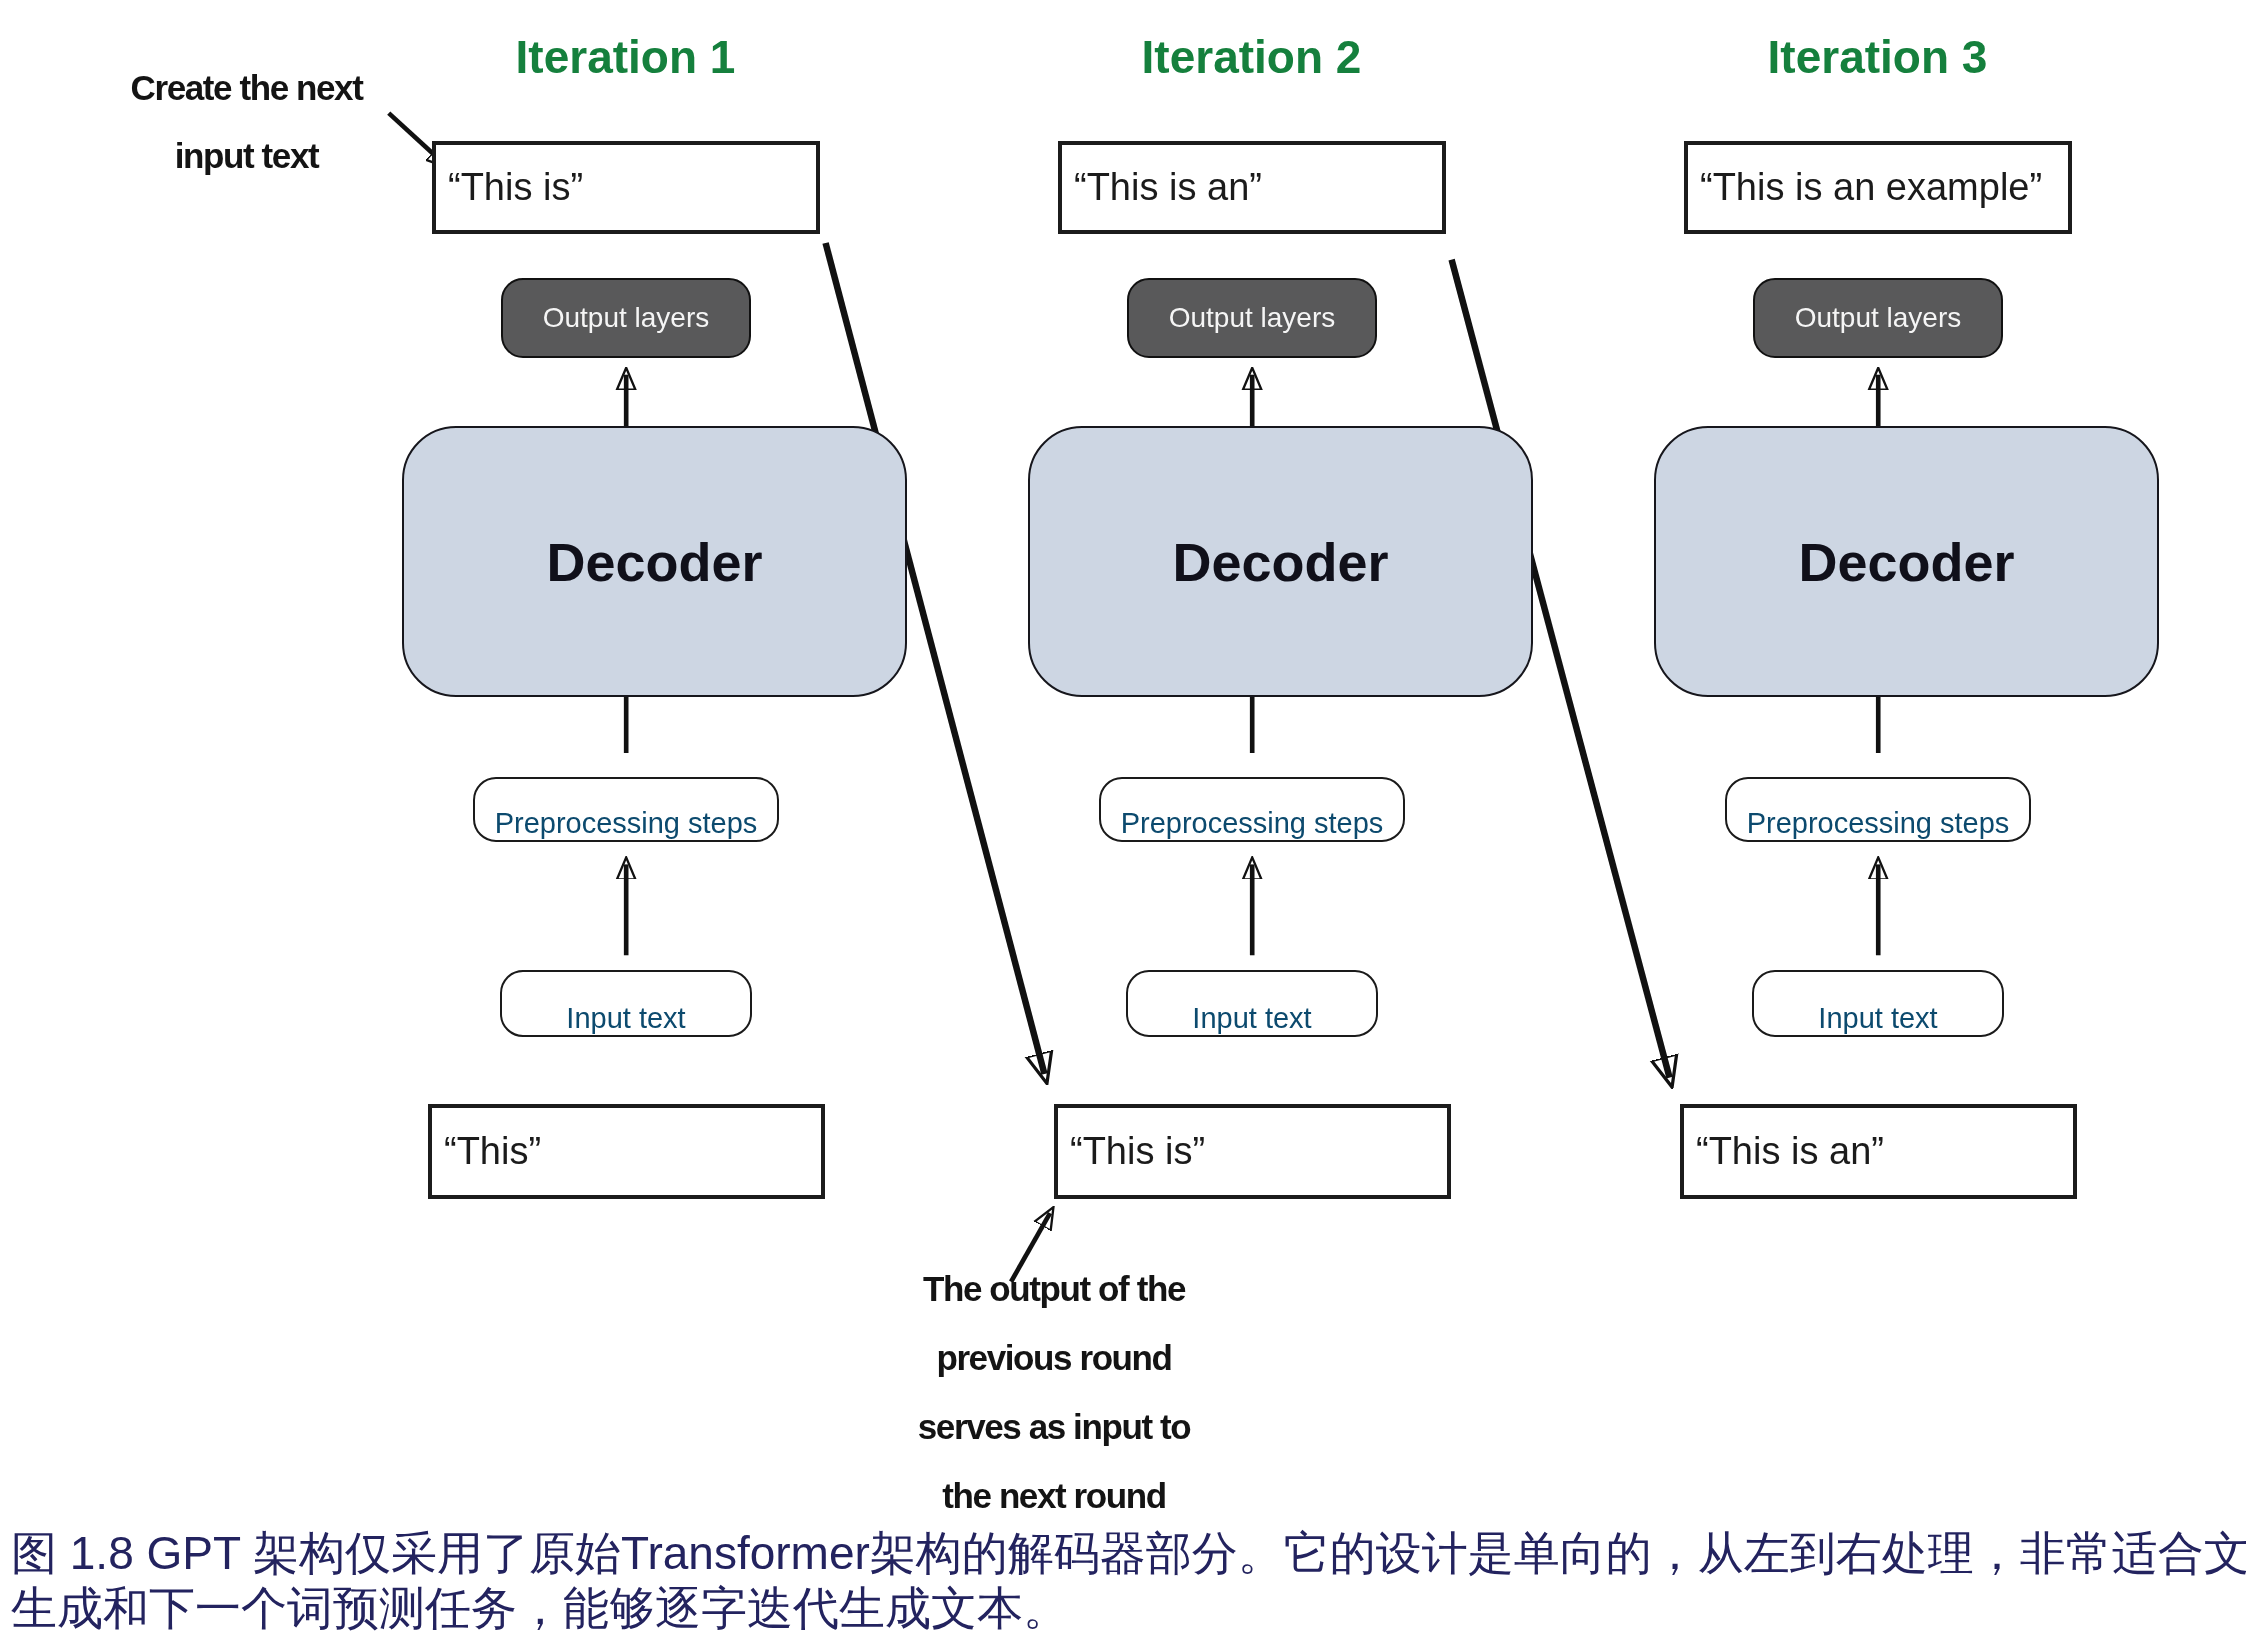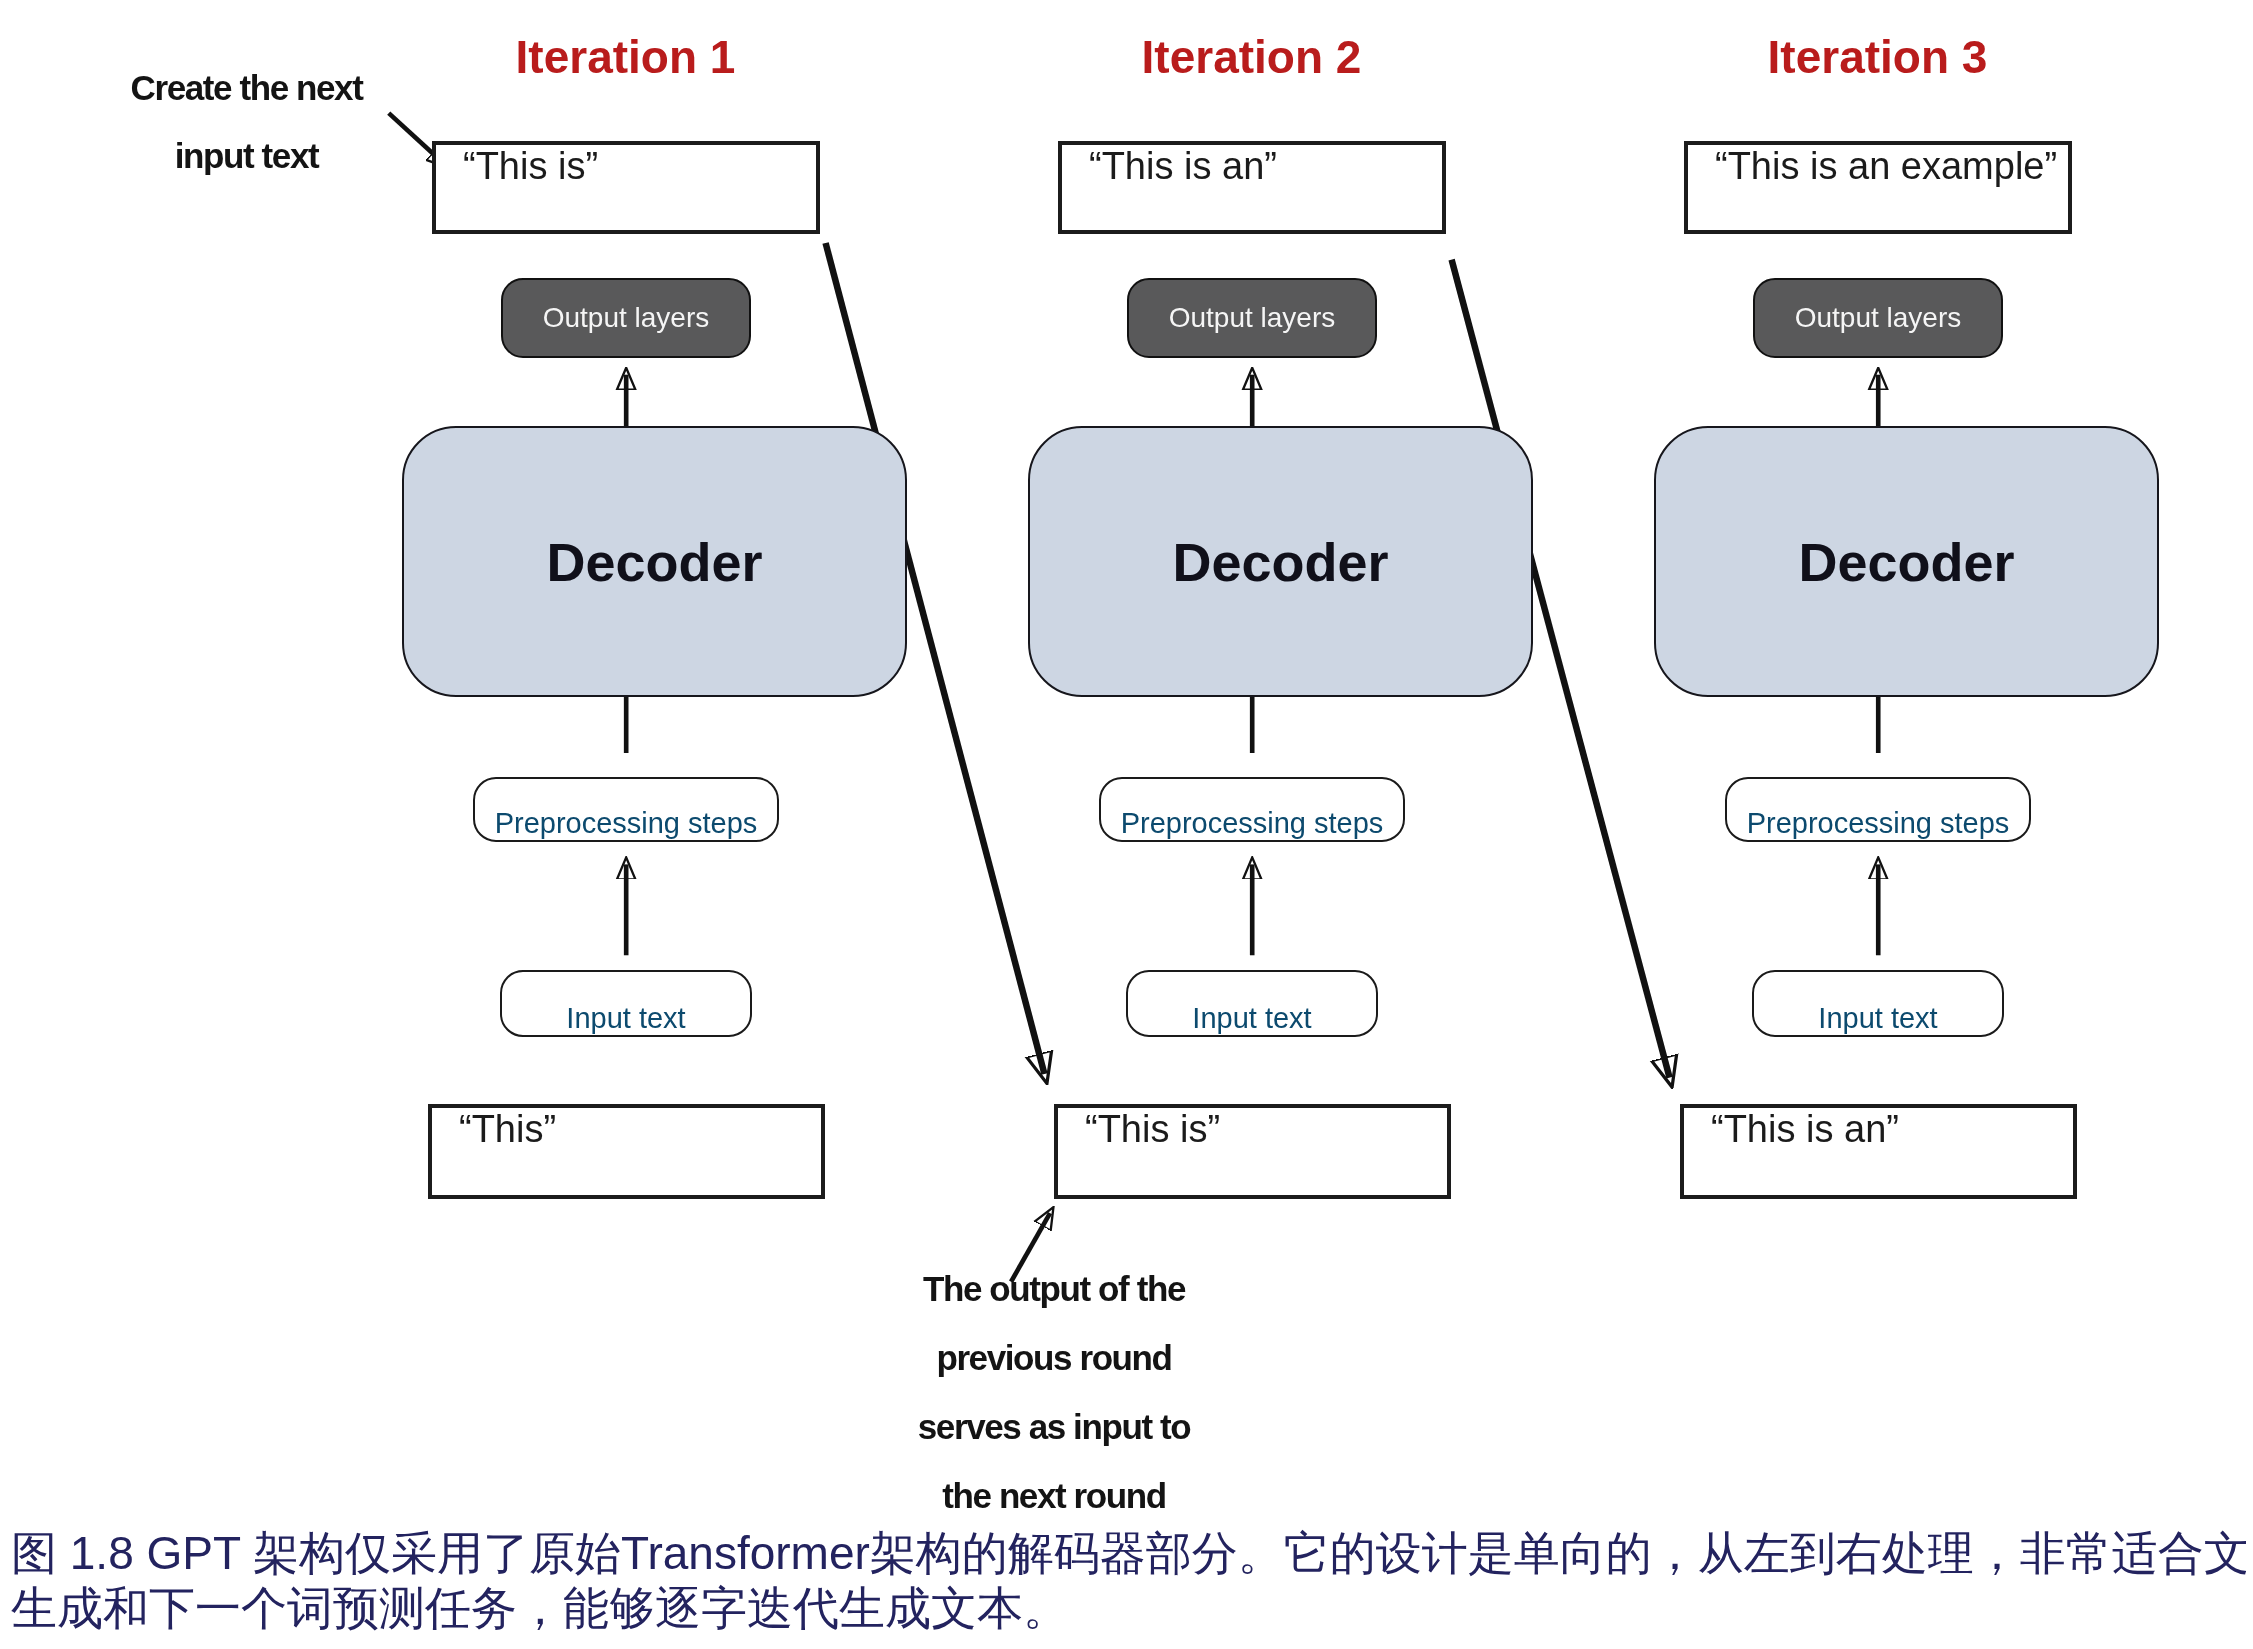--- a/index.html
+++ b/index.html
@@ -17,32 +17,33 @@
 
   .iter-title{
     position:absolute;
     top:28px;
     left:calc(var(--cx) - 158px);
     width:315px;
     text-align:center;
     font-size:46px;
     font-weight:bold;
     line-height:58px;
-    color:#b91c1c;
+    color:#15803d;
   }
   .quote-box{
     position:absolute;
     box-sizing:border-box;
     width:388px;
     height:93px;
     left:calc(var(--cx) - 194px);
     background:#ffffff;
     border:4.6px solid #1c1c1c;
     display:flex;
-    padding-left:27px;
+    align-items:center;
+    padding-left:12px;
     font-size:38px;
     color:#1b1b1b;
   }
   .quote-box.top{top:141px;}
   .quote-box.bottom{top:1104px;width:397px;left:calc(var(--cx) - 198px);height:95px;}
 
   .output-layers{
     position:absolute;
     box-sizing:border-box;
     top:278px;

